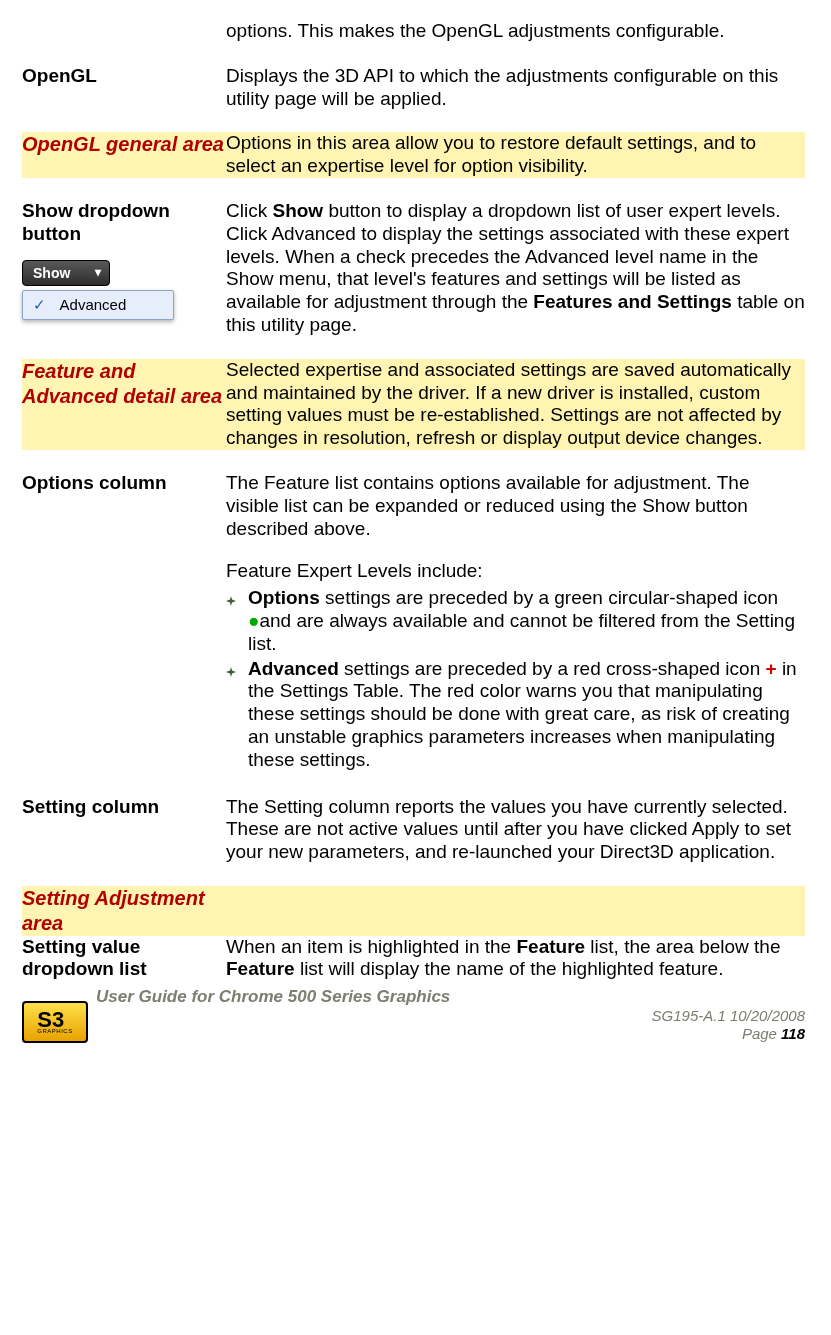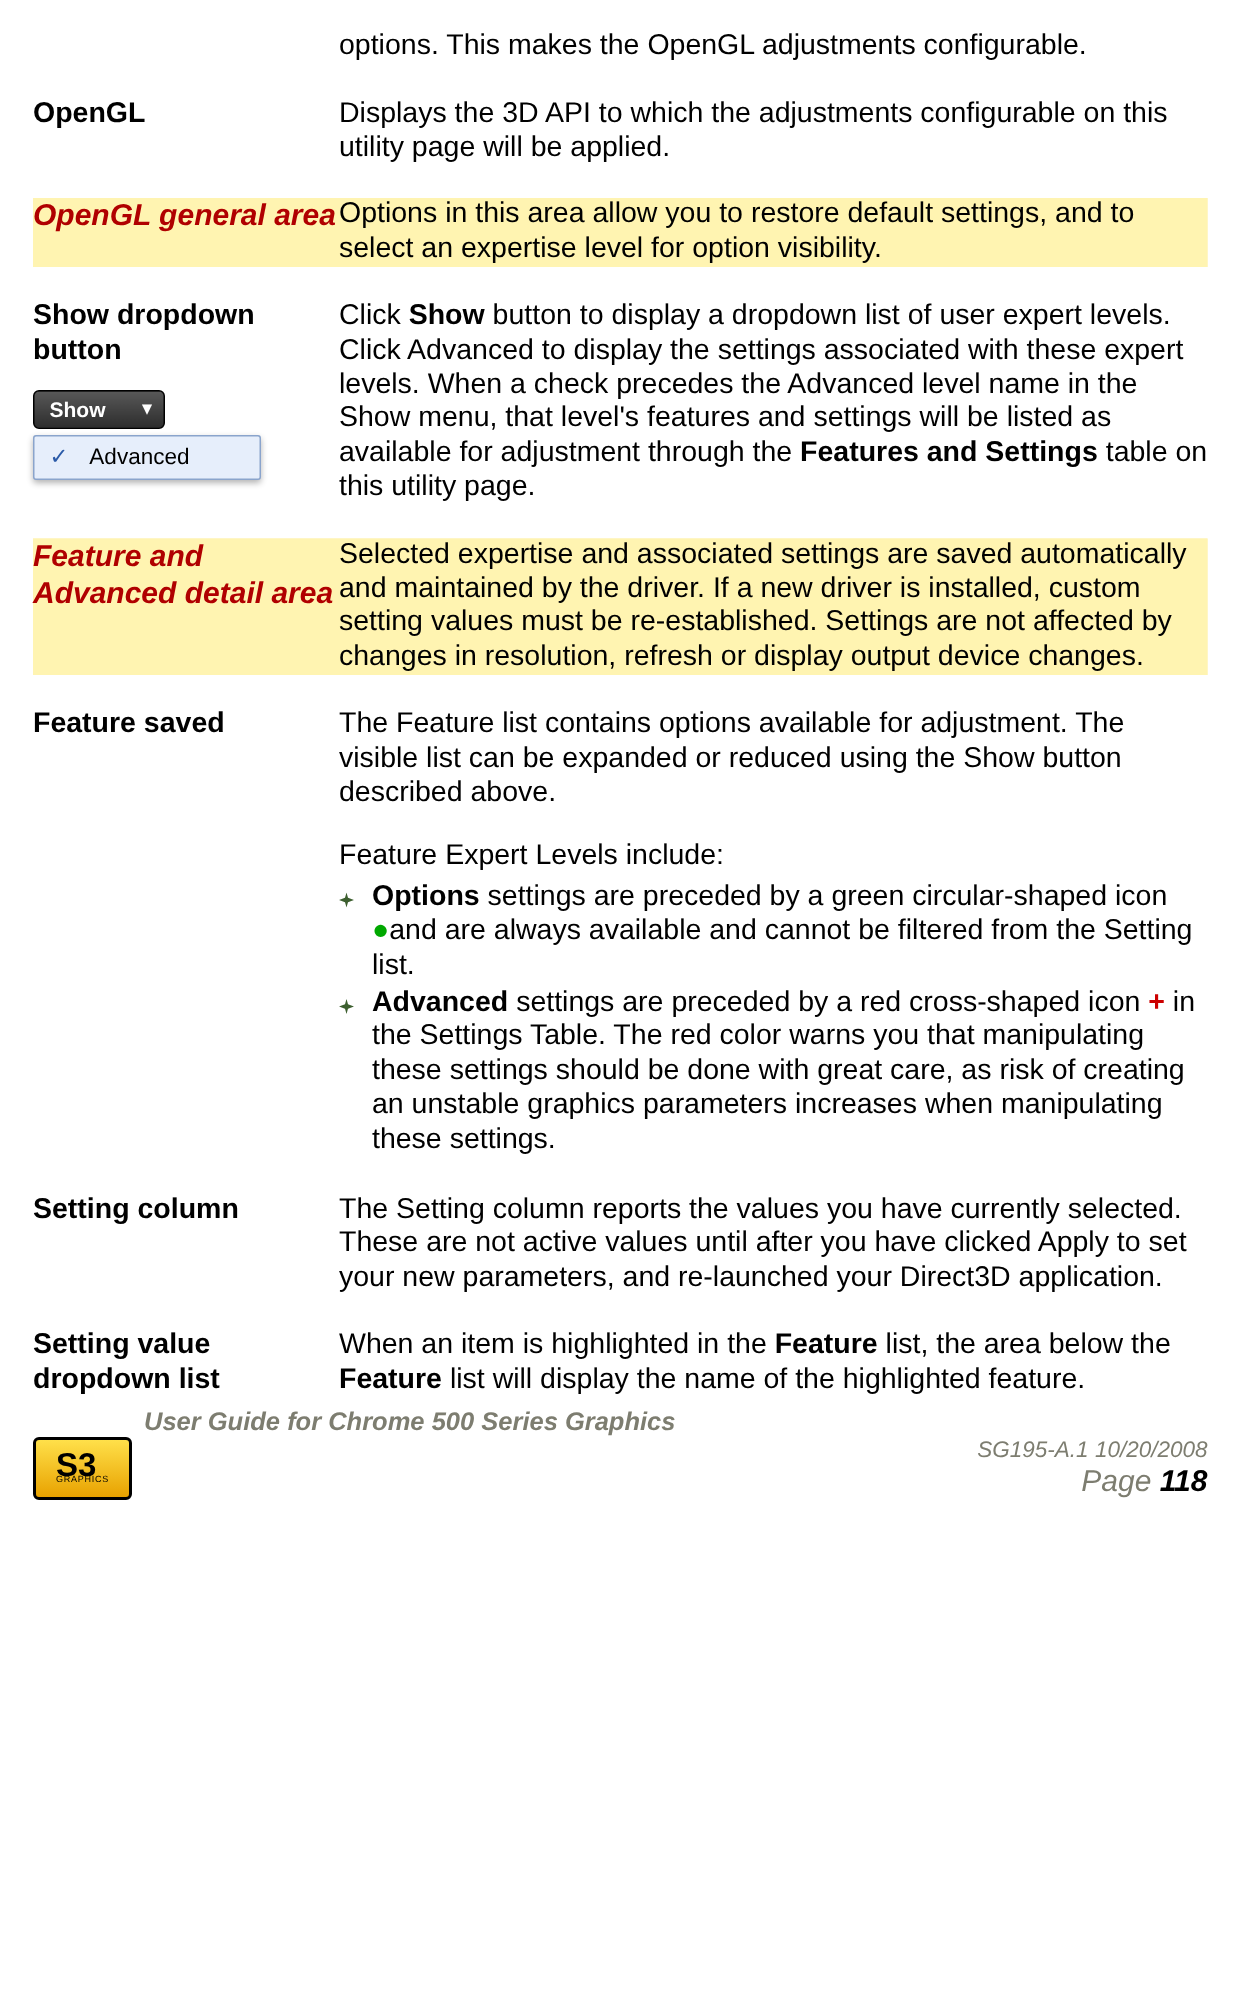--- a/index.html
+++ b/index.html
@@ -50,21 +50,21 @@
     box-shadow: 0 2px 4px rgba(0,0,0,.3);
     display: flex; align-items: center;
     padding-left: 10px;
     box-sizing: border-box;
     font-size: 15px;
   }
   .adv-check { color: #2a5aa8; margin-right: 14px; font-size: 15px; }
   .footer { margin-top: 6px; }
   .footer-line1 { font-weight: bold; font-style: italic; color: #7d7d70; font-size: 17px; }
   .footer-line2 { text-align: right; font-style: italic; color: #7d7d70; font-size: 15px; margin-top: 0px;}
-  .footer-line3 { text-align: right; font-style: italic; color: #7d7d70; font-size: 20px; }
+  .footer-line3 { text-align: right; font-style: italic; color: #7d7d70; font-size: 15px; }
   .footer-line3 .pg { font-weight: bold; color: #000; font-style: italic;}
   .footer-wrap { display: flex; align-items: flex-end; }
   .footer-text { flex: 1 1 auto; }
   .logo {
     width: 66px; height: 42px;
     background: linear-gradient(#ffe04a,#e8a200);
     border: 2px solid #000;
     border-radius: 4px;
     display: flex; align-items: center; justify-content: center;
     flex-direction: column;
@@ -133,21 +133,21 @@
 
   <tr class="row hl">
     <td class="left hl"><span class="hl-label">Feature and Advanced detail area</span></td>
     <td class="right hl"><span>Selected expertise and associated settings are saved automatically and maintained by the driver. If a new driver is installed, custom setting values must be re-established. Settings are not affected by changes in resolution, refresh or display output device changes.</span></td>
   </tr>
   <tr class="section-gap">
         <td colspan="2"></td>
       </tr>
 
   <tr class="row">
-    <td class="left"><span class="label">Feature saved</span></td>
+    <td class="left"><span class="label">Options column</span></td>
     <td class="right">
       <div>The Feature list contains options available for adjustment. The visible list can be expanded or reduced using the Show button described above.</div>
       <div style="height:20px"></div>
       <div>Feature Expert Levels include:</div>
       <ul class="expert">
         <li>
           <span class="bullet-icon">
             <svg class="bullet-svg" viewBox="0 0 12 12">
                   <path d="M6 0 L7.2 4.2 L12 6 L7.2 7.8 L6 12 L4.8 7.8 L0 6 L4.8 4.2 Z" fill="#3d5f2f"></path>
                 </svg>
@@ -174,20 +174,24 @@
       </tr>
 
   <tr class="row">
     <td class="left"><span class="label">Setting column</span></td>
     <td class="right"><span>The Setting column reports the values you have currently selected. These are not active values until after you have clicked Apply to set your new parameters, and re-launched your Direct3D application.</span></td>
   </tr>
   <tr class="section-gap">
         <td colspan="2"></td>
       </tr>
 
+  <tr class="row hl">
+    <td class="left hl"><span class="hl-label">Setting Adjustment area</span></td>
+    <td class="right hl"></td>
+  </tr>
 
   <tr class="row">
     <td class="left"><span class="label">Setting value dropdown list</span></td>
     <td class="right">
       <span>
         <span>When an item is highlighted in the </span><span class="bold">Feature</span><span> list, the area below the </span><span class="bold">Feature</span><span> list will display the name of the highlighted feature.</span>
       </span>
     </td>
   </tr>
 </tbody>

